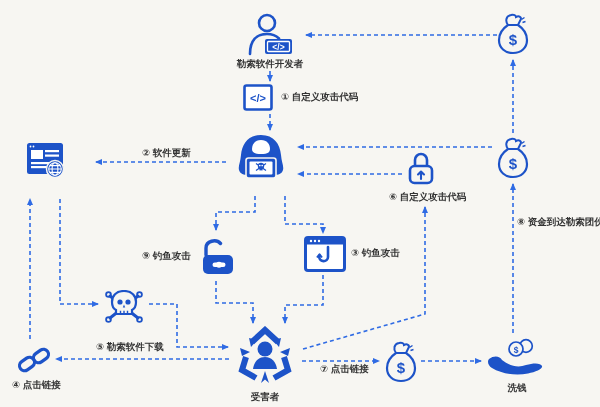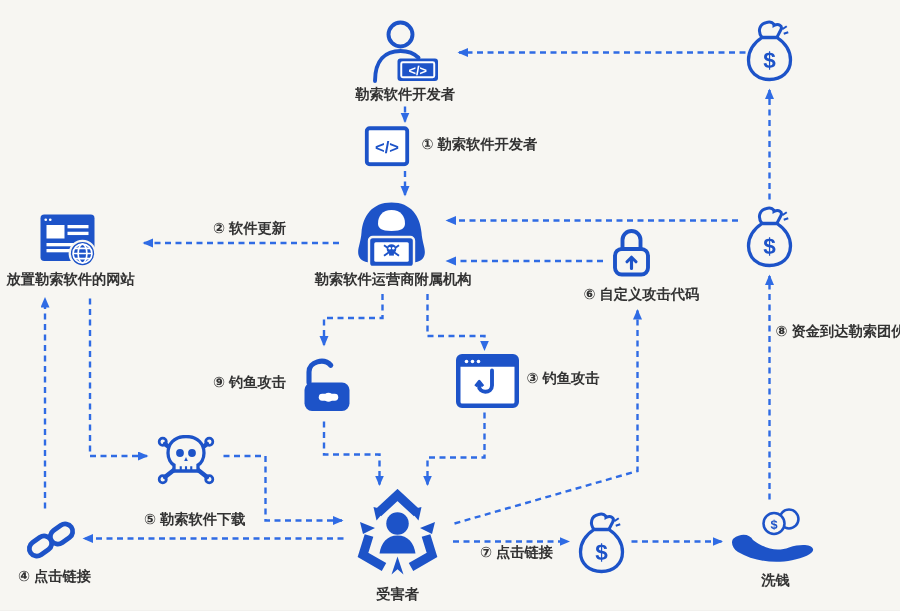--- a/index.html
+++ b/index.html
@@ -60,50 +60,48 @@
     <rect class="ic-wst" x="21.5" y="29.5" width="22" height="10" rx="1" stroke-width="1.3"></rect>
     <text class="ic-w" x="32.5" y="38" font-size="8.5" font-weight="bold" text-anchor="middle">&lt;/&gt;</text>
   </svg>
   <div class="lbl c" style="left:210px;top:58px;width:120px">勒索软件开发者</div>
 
   <svg class="node" style="left:243px;top:84px" width="30" height="27" viewBox="0 0 30 27">
     <rect class="ic-w" x="1.5" y="1.5" width="27" height="24" rx="2"></rect>
     <rect class="ic-st" x="1.5" y="1.5" width="27" height="24" rx="2" stroke-width="2.6"></rect>
     <text x="15" y="18" font-size="11" font-weight="bold" text-anchor="middle" fill="#1d53c8">&lt;/&gt;</text>
   </svg>
-  <div class="lbl" style="left:281px;top:91px">① 勒索软件开发者</div>
+  <div class="lbl" style="left:281px;top:91px">① 自定义攻击代码</div>
 
   <svg class="node" style="left:230px;top:134px" width="62" height="46" viewBox="0 0 62 46">
     <path class="ic-fl" d="M31 1 C18 1 12 10 11 21 C10.5 28 8 32 9 36 C10 40 14 41 18 41 L44 41 C48 41 52 40 53 36 C54 32 51.5 28 51 21 C50 10 44 1 31 1 Z"></path>
     <path class="ic-w" d="M31 6 C25 6 22 10 22 15 C22 18 24 20 31 20 C38 20 40 18 40 15 C40 10 37 6 31 6 Z"></path>
     <rect class="ic-fl" x="16" y="24" width="30" height="20" rx="2.5" style="stroke:#f7f6f2;stroke-width:1.6"></rect>
     <rect class="ic-w" x="19.5" y="27.5" width="23" height="13" rx="1"></rect>
     <path class="ic-st" d="M26 29.5 L36 36.5 M36 29.5 L26 36.5" stroke-width="1.3"></path>
     <circle class="ic-fl" cx="31" cy="32" r="3.2"></circle>
     <circle class="ic-w" cx="29.8" cy="31.5" r="0.85"></circle>
     <circle class="ic-w" cx="32.2" cy="31.5" r="0.85"></circle>
     <rect class="ic-fl" x="29.4" y="34.6" width="3.2" height="1.8"></rect>
   </svg>
-  <div class="lbl c" style="left:182px;top:181px;width:160px">勒索软件运营商附属机构</div>
 
   <svg class="node" style="left:26px;top:142px" width="40" height="37" viewBox="0 0 40 37">
     <rect class="ic-fl" x="1" y="1" width="36" height="31" rx="2.5"></rect>
     <circle class="ic-w" cx="4.5" cy="4.5" r="0.9"></circle>
       <circle class="ic-w" cx="7.5" cy="4.5" r="0.9"></circle>
     <rect class="ic-w" x="5" y="8" width="12" height="9"></rect>
     <rect class="ic-w" x="19" y="8" width="14" height="2.2"></rect>
     <rect class="ic-w" x="19" y="12.5" width="14" height="2.2"></rect>
     <rect class="ic-w" x="5" y="20" width="28" height="2.2"></rect>
     <rect class="ic-w" x="5" y="24" width="18" height="2.2"></rect>
     <circle class="ic-fl" cx="29" cy="27" r="8.5" style="stroke:#f7f6f2;stroke-width:1.5"></circle>
     <circle class="ic-wst" cx="29" cy="27" r="6.3" stroke-width="1.1"></circle>
     <ellipse class="ic-wst" cx="29" cy="27" rx="2.9" ry="6.3" stroke-width="1.1"></ellipse>
     <path class="ic-wst" d="M22.7 27 H35.3 M23.8 23.6 H34.2 M23.8 30.4 H34.2" stroke-width="1.1"></path>
   </svg>
-  <div class="lbl c" style="left:0px;top:181px;width:94px">放置勒索软件的网站</div>
   <div class="lbl" style="left:142px;top:147px">② 软件更新</div>
 
   <svg class="node" style="left:406px;top:150px" width="30" height="36" viewBox="0 0 30 36">
     <path class="ic-st" d="M9 16 V10 a6 6 0 0 1 12 0 V16" stroke-width="2.6"></path>
     <rect class="ic-st" x="4" y="16" width="22" height="17" rx="4.5" stroke-width="2.6"></rect>
     <path class="ic-st" d="M15 29 V22 M12 24.5 L15 21.5 L18 24.5" stroke-width="2.1" stroke-linecap="round" stroke-linejoin="round"></path>
   </svg>
   <div class="lbl" style="left:389px;top:191px">⑥ 自定义攻击代码</div>
 
   <svg class="node" style="left:496px;top:12px" width="34" height="44" viewBox="0 0 34 44">

